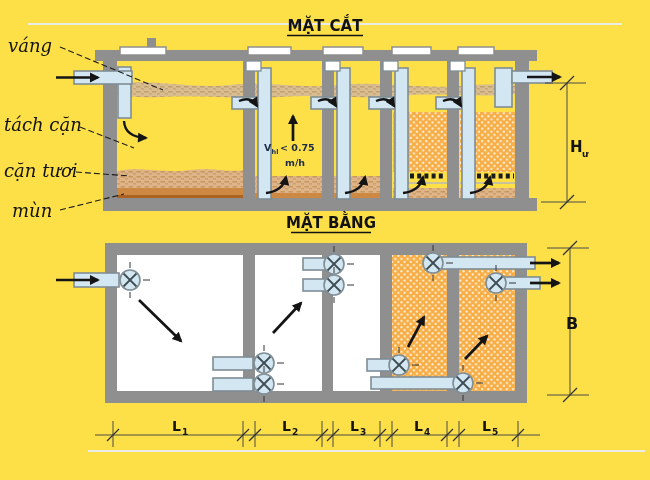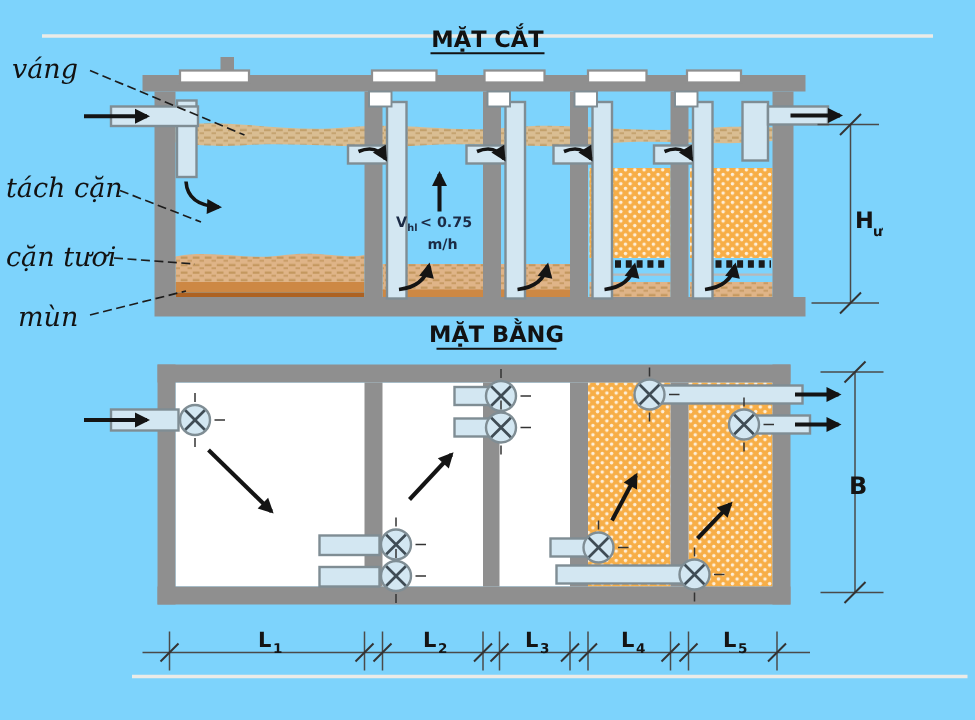--- a/index.html
+++ b/index.html
@@ -1,16 +1,16 @@
 <!DOCTYPE html>
 <html style="--wall: #8f8f8f; --pipe_fill: #d3e7f2; --pipe_stroke: #7f8d94; --media: #f7ae47; --media_dot: #ffffff; --scum: #d9bd92; --scum_speckle: #c2a06b; --sludge: #dfb488; --sludge_speckle: #c4985f; --humus_top: #cd8844; --humus_bottom: #ad6222; --arrow: #141414; --dim: #4a4a4a; --velocity_text: #1c2b45;"><head>
 <meta charset="utf-8">
 <style>
   html,body{margin:0;padding:0;background:#fff;}
-  .stage{position:relative;width:650px;height:480px;background:#7dd3fc;overflow:hidden;}
+  .stage{position:relative;width:650px;height:480px;background:#fde047;overflow:hidden;}
   svg{display:block;}
 
   .wall{fill:var(--wall,#8f8f8f);}
   .pipe{fill:var(--pipe_fill,#d3e7f2);stroke:var(--pipe_stroke,#7f8d94);stroke-width:1.6;}
   .coversq{fill:#ffffff;stroke:var(--pipe_stroke,#7f8d94);stroke-width:1.3;}
   .cover{fill:#ffffff;stroke:var(--wall,#8f8f8f);stroke-width:1.5;}
   .media{fill:url(#mediapat);}
   .scum{fill:url(#scumpat);}
   .sludge{fill:url(#sludgepat);}
   .humustop{fill:var(--humus_top,#cd8844);}

